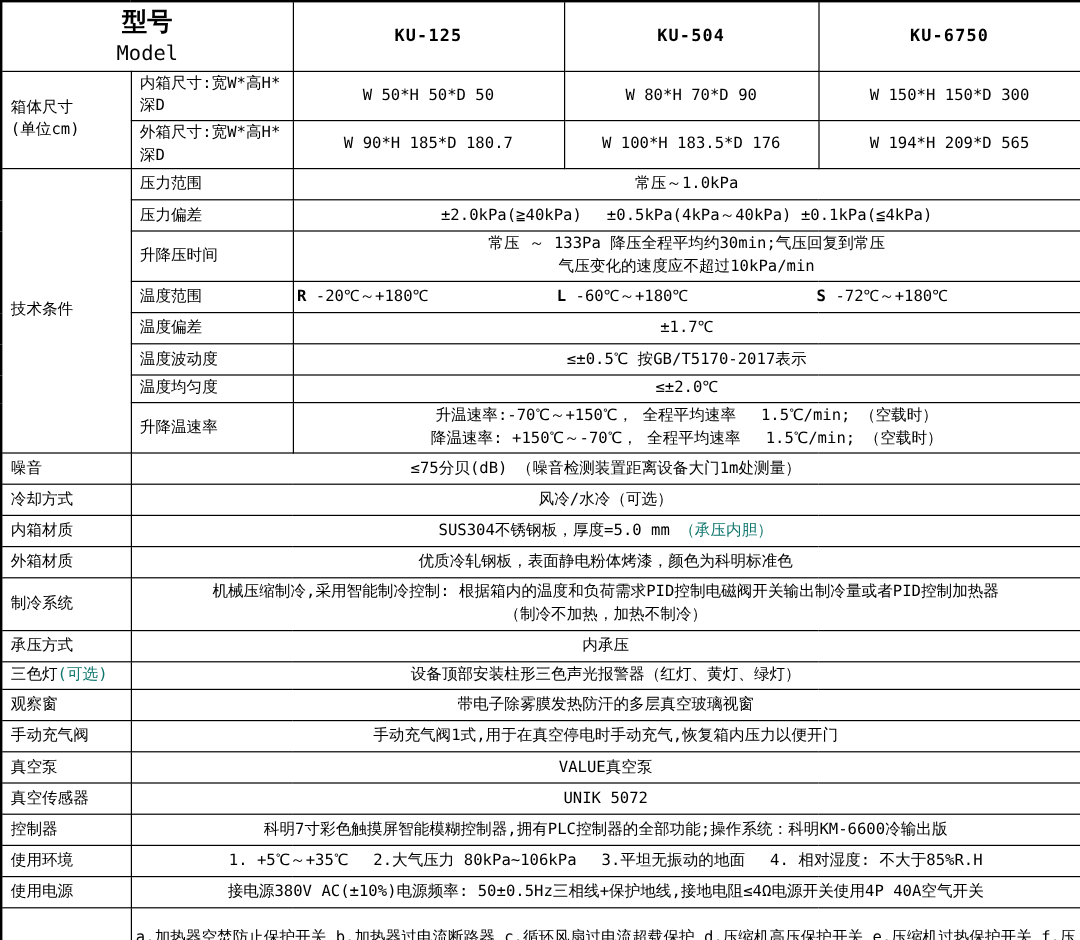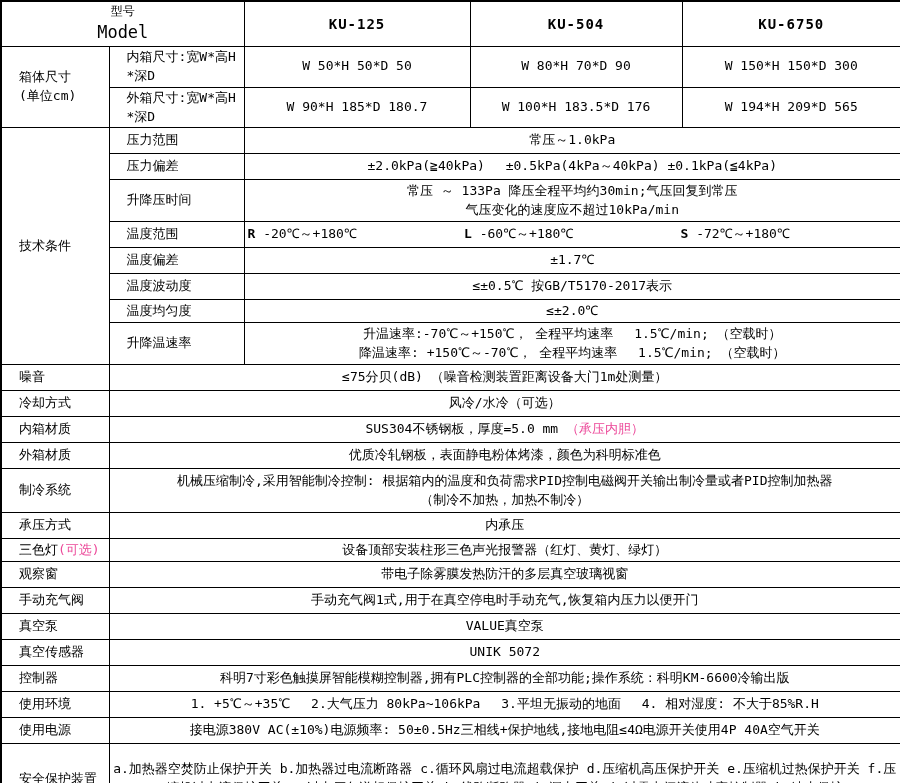--- a/index.html
+++ b/index.html
@@ -20,31 +20,31 @@
     border:1px solid #000;
     text-align:center;
     vertical-align:middle;
     padding:1px 3px;
     line-height:1.45;
     overflow:hidden;
     word-break:break-all;
   }
   td.lbl {
     text-align:left;
-    padding-left:17px;
+    padding-left:7px;
   }
   .model-head {
     text-align:left;
     padding-left:5px;
     line-height:1.25;
   }
-  .model-head .zh { font-size:12px; font-weight:normal; }
+  .model-head .zh { font-size:21px; font-weight:bold; }
   .model-head .en { font-size:17px; }
   .model-name { font-weight:bold; font-size:14px; letter-spacing:1px; }
-  .gray { color:#ec4899; }
+  .gray { color:#0f766e; }
   
   .r44 td { height:44px; }
   .r26 td { height:26px; }
   .r23 td { height:23px; }
   .r42 td { height:42px; }
   .r71 td { height:71px; }
   
   .triple { display:flex; width:100%; }
   .triple > span { flex:1 1 0; text-align:left; }
   .left-val { text-align:left; padding:2px 8px; }

